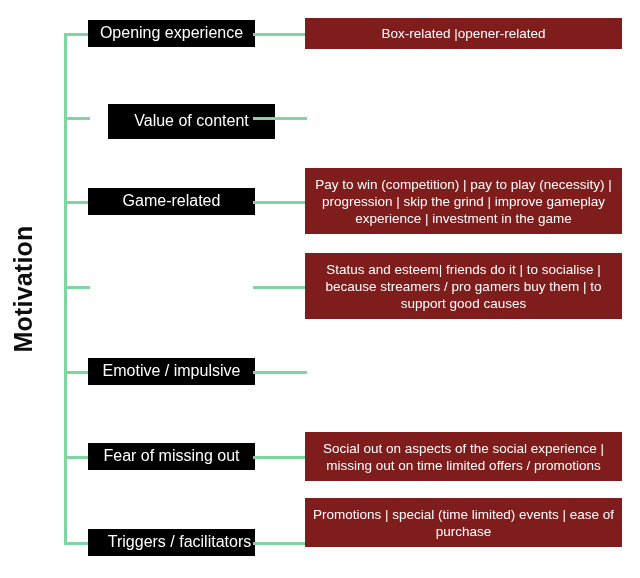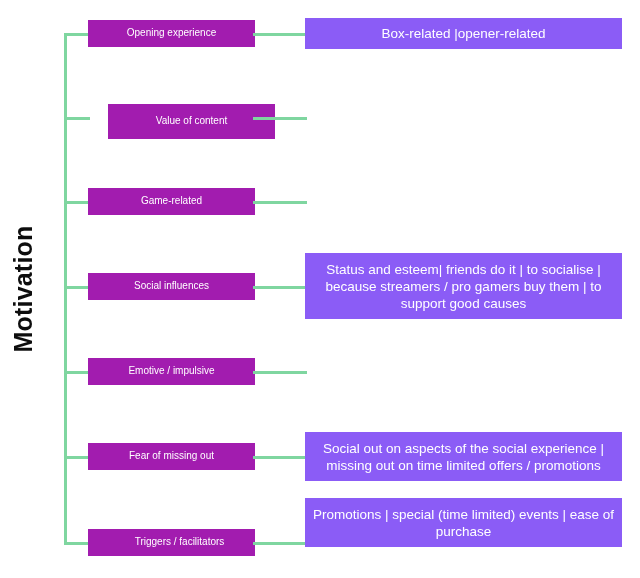--- a/index.html
+++ b/index.html
@@ -72,27 +72,27 @@
     display: flex;
     align-items: center;
     justify-content: center;
     text-align: center;
     color: #ffffff;
     line-height: 1.26;
   }
   .node.pink {
     left: 88px;
     width: 167px;
-    background: #a21caf;
-    font-size: 10px;
+    background: #000000;
+    font-size: 16px;
   }
   .node.orange {
     left: 305px;
     width: 317px;
-    background: #8b5cf6;
+    background: #7f1d1d;
     font-size: 13.5px;
     padding: 0 6px;
   }
 
   .nowrap { white-space: nowrap; }
 </style>
 </head>
 <body>
 
 <div id="diagram">
@@ -106,23 +106,23 @@
   <div class="stub-right" style="top:33px;"></div>
   <div class="node orange" style="top:18px;height:31px;">Box-related |opener-related</div>
 
   <div class="stub-left" style="top:117px;"></div>
   <div class="node pink nowrap" style="top:104px;height:35px;margin-left:20px;">Value of content</div>
   <div class="stub-right" style="top:117px;"></div>
 
   <div class="stub-left" style="top:201px;"></div>
   <div class="node pink nowrap" style="top:188px;height:27px;">Game-related</div>
   <div class="stub-right" style="top:201px;"></div>
+  <div class="node orange" style="top:168px;height:66px;">Pay to win (competition) | pay to play (necessity) | progression | skip the grind | improve gameplay experience | investment in the game</div>
 
   <div class="stub-left" style="top:286px;"></div>
-  <div class="node pink nowrap" style="top:273px;height:27px;">Social influences</div>
   <div class="stub-right" style="top:286px;"></div>
   <div class="node orange" style="top:253px;height:66px;">Status and esteem| friends do it | to socialise | because streamers / pro gamers buy them | to support good causes</div>
 
   <div class="stub-left" style="top:371px;"></div>
   <div class="node pink nowrap" style="top:358px;height:27px;">Emotive / impulsive</div>
   <div class="stub-right" style="top:371px;"></div>
 
   <div class="stub-left" style="top:456px;"></div>
   <div class="node pink nowrap" style="top:443px;height:27px;">Fear of missing out</div>
   <div class="stub-right" style="top:456px;"></div>

